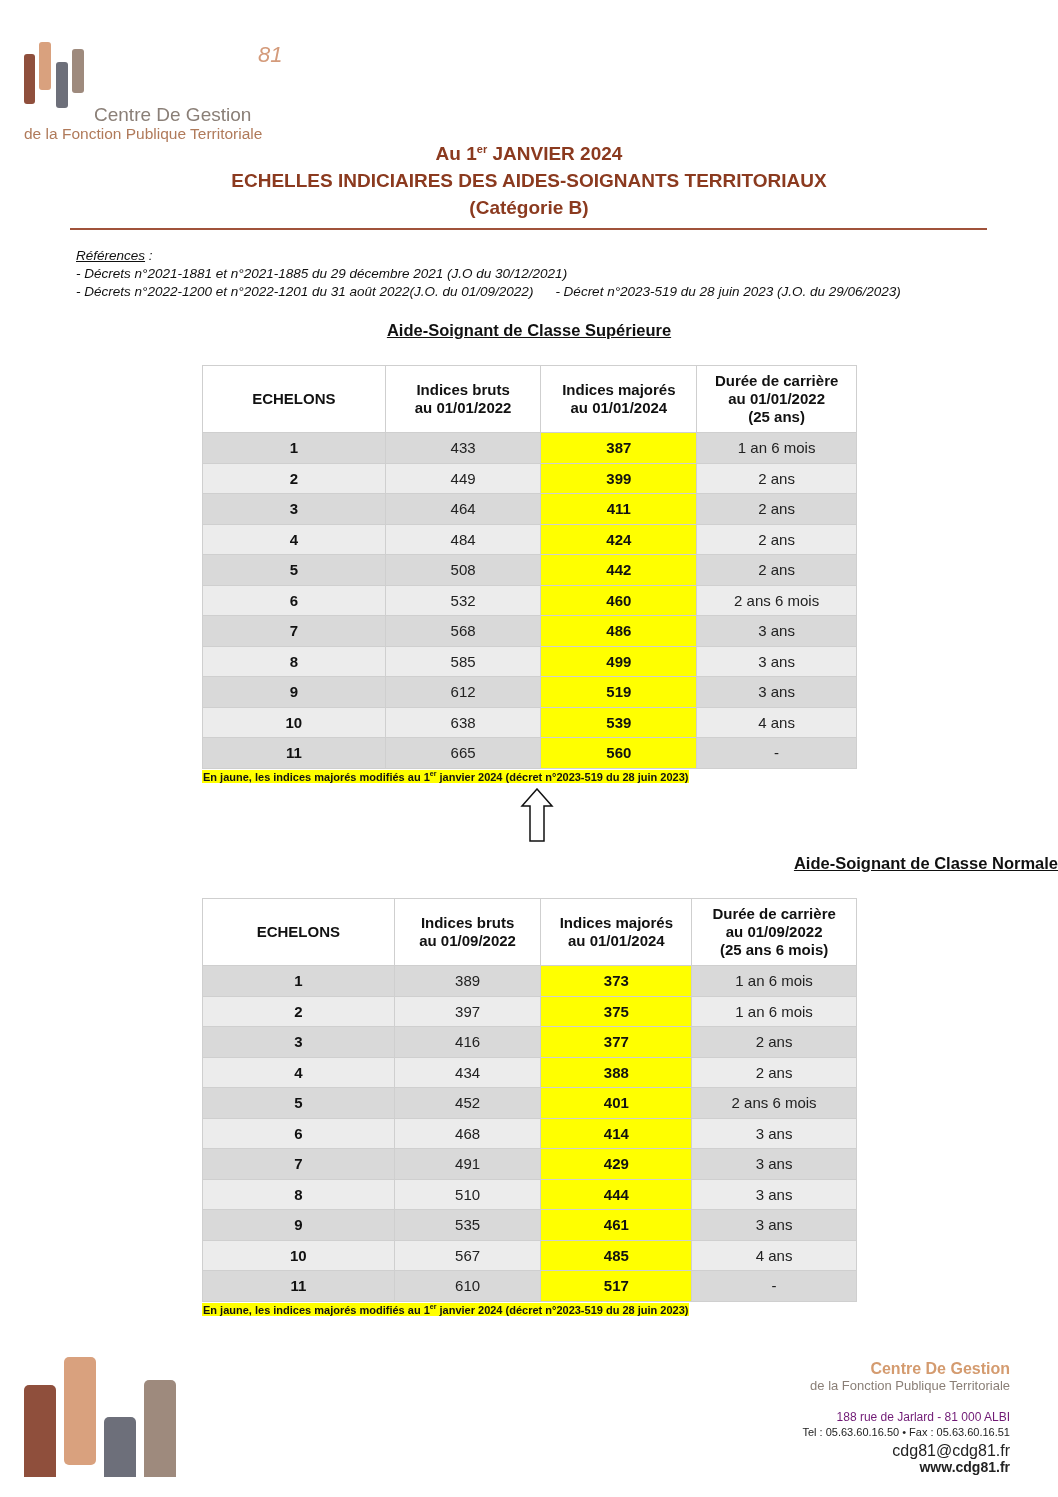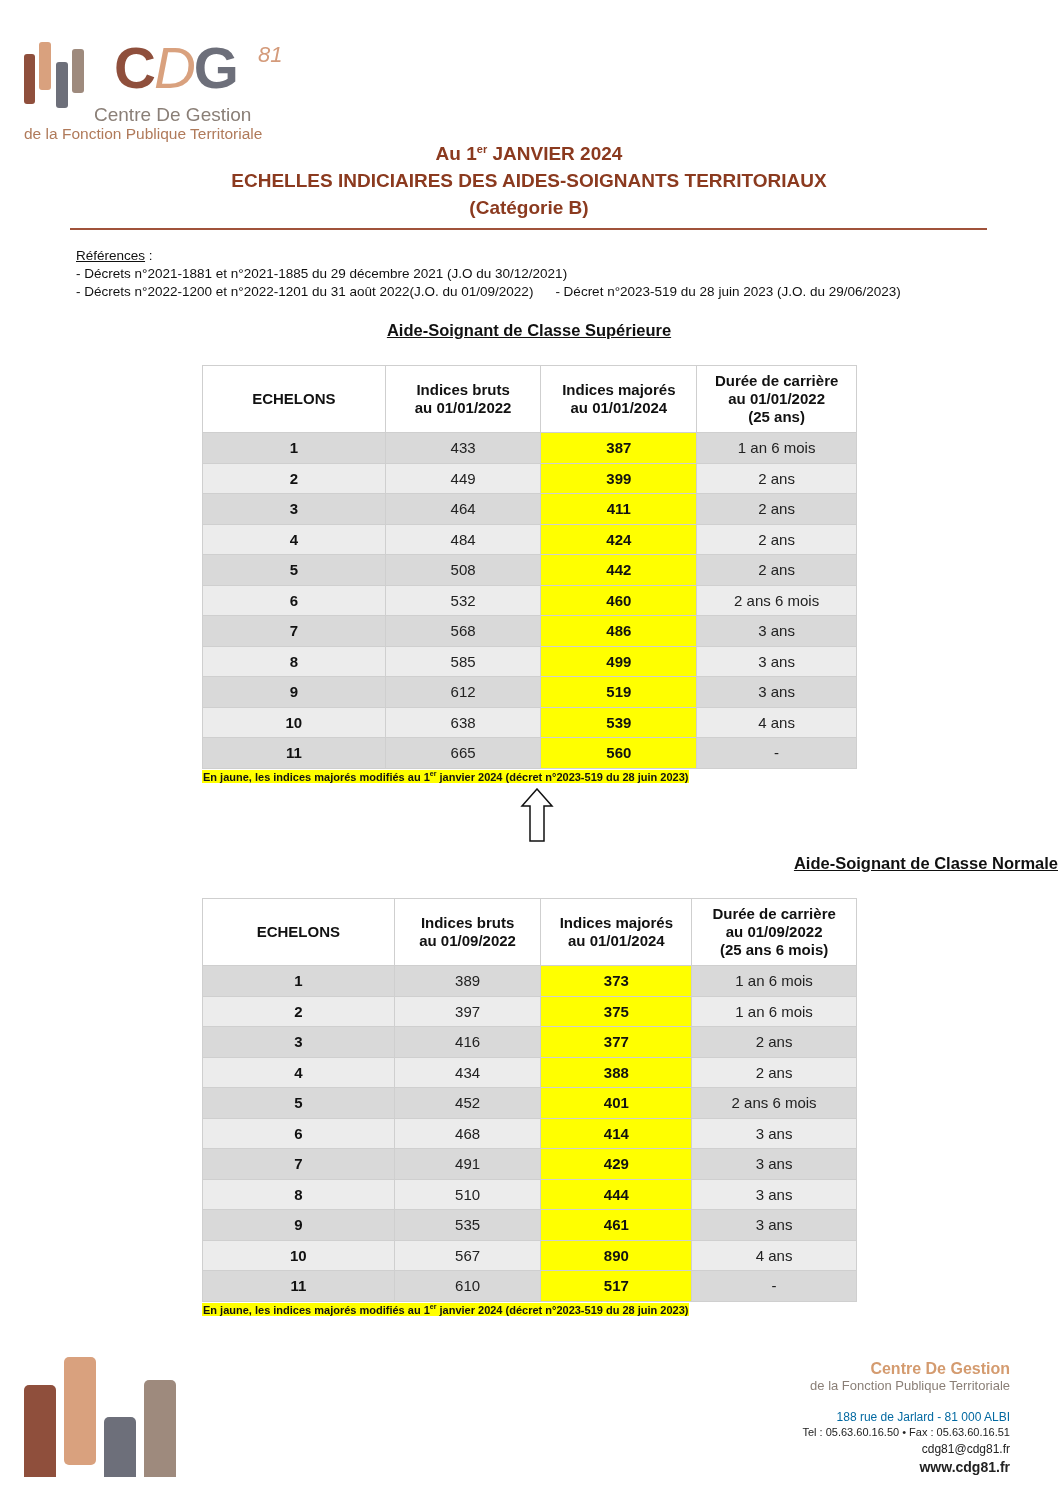--- a/index.html
+++ b/index.html
@@ -9,21 +9,21 @@
   #logo{left:22px;top:34px;width:250px;height:110px;}
   .bar{position:absolute;border-radius:3px;}
   .logo-letters{position:absolute;left:92px;top:0px;font-size:58px;font-weight:bold;letter-spacing:-2px;}
   .logo-sup{position:absolute;left:236px;top:8px;font-size:22px;font-style:italic;color:#d49b7b;}
   .logo-l1{position:absolute;left:72px;top:70px;font-size:19px;color:#8a7f77;}
   .logo-l2{position:absolute;left:2px;top:91px;font-size:15.5px;color:#b07a5a;}
   
   .title{position:absolute;left:0;width:1058px;text-align:center;font-weight:bold;font-size:19px;color:#8b3a1f;}
   .title sup{font-size:11px;}
   #rule{left:70px;top:228px;width:917px;height:2px;background:#a0523a;}
-  .refs{position:absolute;left:76px;font-size:13.5px;color:#111;}
+  .refs{position:absolute;left:76px;font-size:13.5px;color:#111;font-style:italic;}
   .refs u{text-decoration:underline;}
   .section-title{position:absolute;left:0;width:1058px;text-align:center;font-weight:bold;font-size:16.5px;text-decoration:underline;}
   table.grid{position:absolute;border-collapse:collapse;font-size:15px;}
   table.grid td,table.grid th{border:1px solid #cfcfcf;text-align:center;padding:0;}
   table.grid th{background:#fff;font-weight:bold;font-size:15px;line-height:18px;}
   table.grid td{height:29.5px;}
   tr.odd td{background:#d9d9d9;}
   tr.even td{background:#ececec;}
   td.ech{font-weight:bold;}
   td.maj{background:#ffff00 !important;font-weight:bold;}
@@ -36,23 +36,20 @@
   .foot{position:absolute;right:48px;text-align:right;}
 </style>
 </head>
 <body>
 
 <div id="logo" class="abs">
   <div class="bar" style="left:2px;top:20px;width:11px;height:50px;background:#8f4f3c;"></div>
   <div class="bar" style="left:17px;top:8px;width:12px;height:48px;background:#d9a17e;"></div>
   <div class="bar" style="left:34px;top:28px;width:12px;height:46px;background:#6d6f7a;"></div>
   <div class="bar" style="left:50px;top:15px;width:12px;height:44px;background:#9e8a7d;"></div>
-  <div class="logo-letters">
-    <span style="color:#8f4f3c;">C</span><span style="color:#d9a17e;font-style:italic;font-weight:normal;">D</span><span style="color:#6d6f7a;">G</span>
-  </div>
   <div class="logo-sup">81</div>
   <div class="logo-l1">Centre De Gestion</div>
   <div class="logo-l2">de la Fonction Publique Territoriale</div>
 </div>
 
 <div class="title" style="top:143px;">
   <span>Au 1</span><sup>er</sup><span> JANVIER 2024</span>
 </div>
 <div class="title" style="top:170px;">ECHELLES INDICIAIRES DES AIDES-SOIGNANTS TERRITORIAUX</div>
 <div class="title" style="top:197px;">(Catégorie B)</div>
@@ -226,21 +223,21 @@
       </tr>
       <tr class="odd">
         <td class="ech">9</td>
         <td class="brut">535</td>
         <td class="maj">461</td>
         <td class="dur">3 ans</td>
       </tr>
       <tr class="even">
         <td class="ech">10</td>
         <td class="brut">567</td>
-        <td class="maj">890</td>
+        <td class="maj">485</td>
         <td class="dur">4 ans</td>
       </tr>
       <tr class="odd">
         <td class="ech">11</td>
         <td class="brut">610</td>
         <td class="maj">517</td>
         <td class="dur">-</td>
       </tr>
     </tbody>
 </table>
@@ -249,16 +246,16 @@
 </div>
 
 <div id="footer-bars" class="abs">
   <div class="bar" style="left:2px;top:30px;width:32px;height:92px;background:#8f4f3c;border-radius:5px 5px 0 0;"></div>
   <div class="bar" style="left:42px;top:2px;width:32px;height:108px;background:#d9a17e;border-radius:5px;"></div>
   <div class="bar" style="left:82px;top:62px;width:32px;height:60px;background:#6d6f7a;border-radius:5px 5px 0 0;"></div>
   <div class="bar" style="left:122px;top:25px;width:32px;height:97px;background:#9e8a7d;border-radius:5px 5px 0 0;"></div>
 </div>
 <div class="foot" style="top:1360px;font-size:16px;font-weight:bold;color:#d49b6f;">Centre De Gestion</div>
 <div class="foot" style="top:1378px;font-size:13px;color:#8a7f77;">de la Fonction Publique Territoriale</div>
-<div class="foot" style="top:1410px;font-size:12px;color:#0369a1;">188 rue de Jarlard - 81 000 ALBI</div>
+<div class="foot" style="top:1410px;font-size:12px;color:#701a75;">188 rue de Jarlard - 81 000 ALBI</div>
 <div class="foot" style="top:1426px;font-size:11px;color:#222;margin-left:21px;">Tel : 05.63.60.16.50 • Fax : 05.63.60.16.51</div>
-<div class="foot" style="top:1442px;font-size:12px;color:#222;">cdg81@cdg81.fr</div>
+<div class="foot" style="top:1442px;font-size:16px;color:#222;">cdg81@cdg81.fr</div>
 <div class="foot" style="top:1459px;font-size:14px;font-weight:bold;color:#222;">www.cdg81.fr</div>
 
 </body></html>

